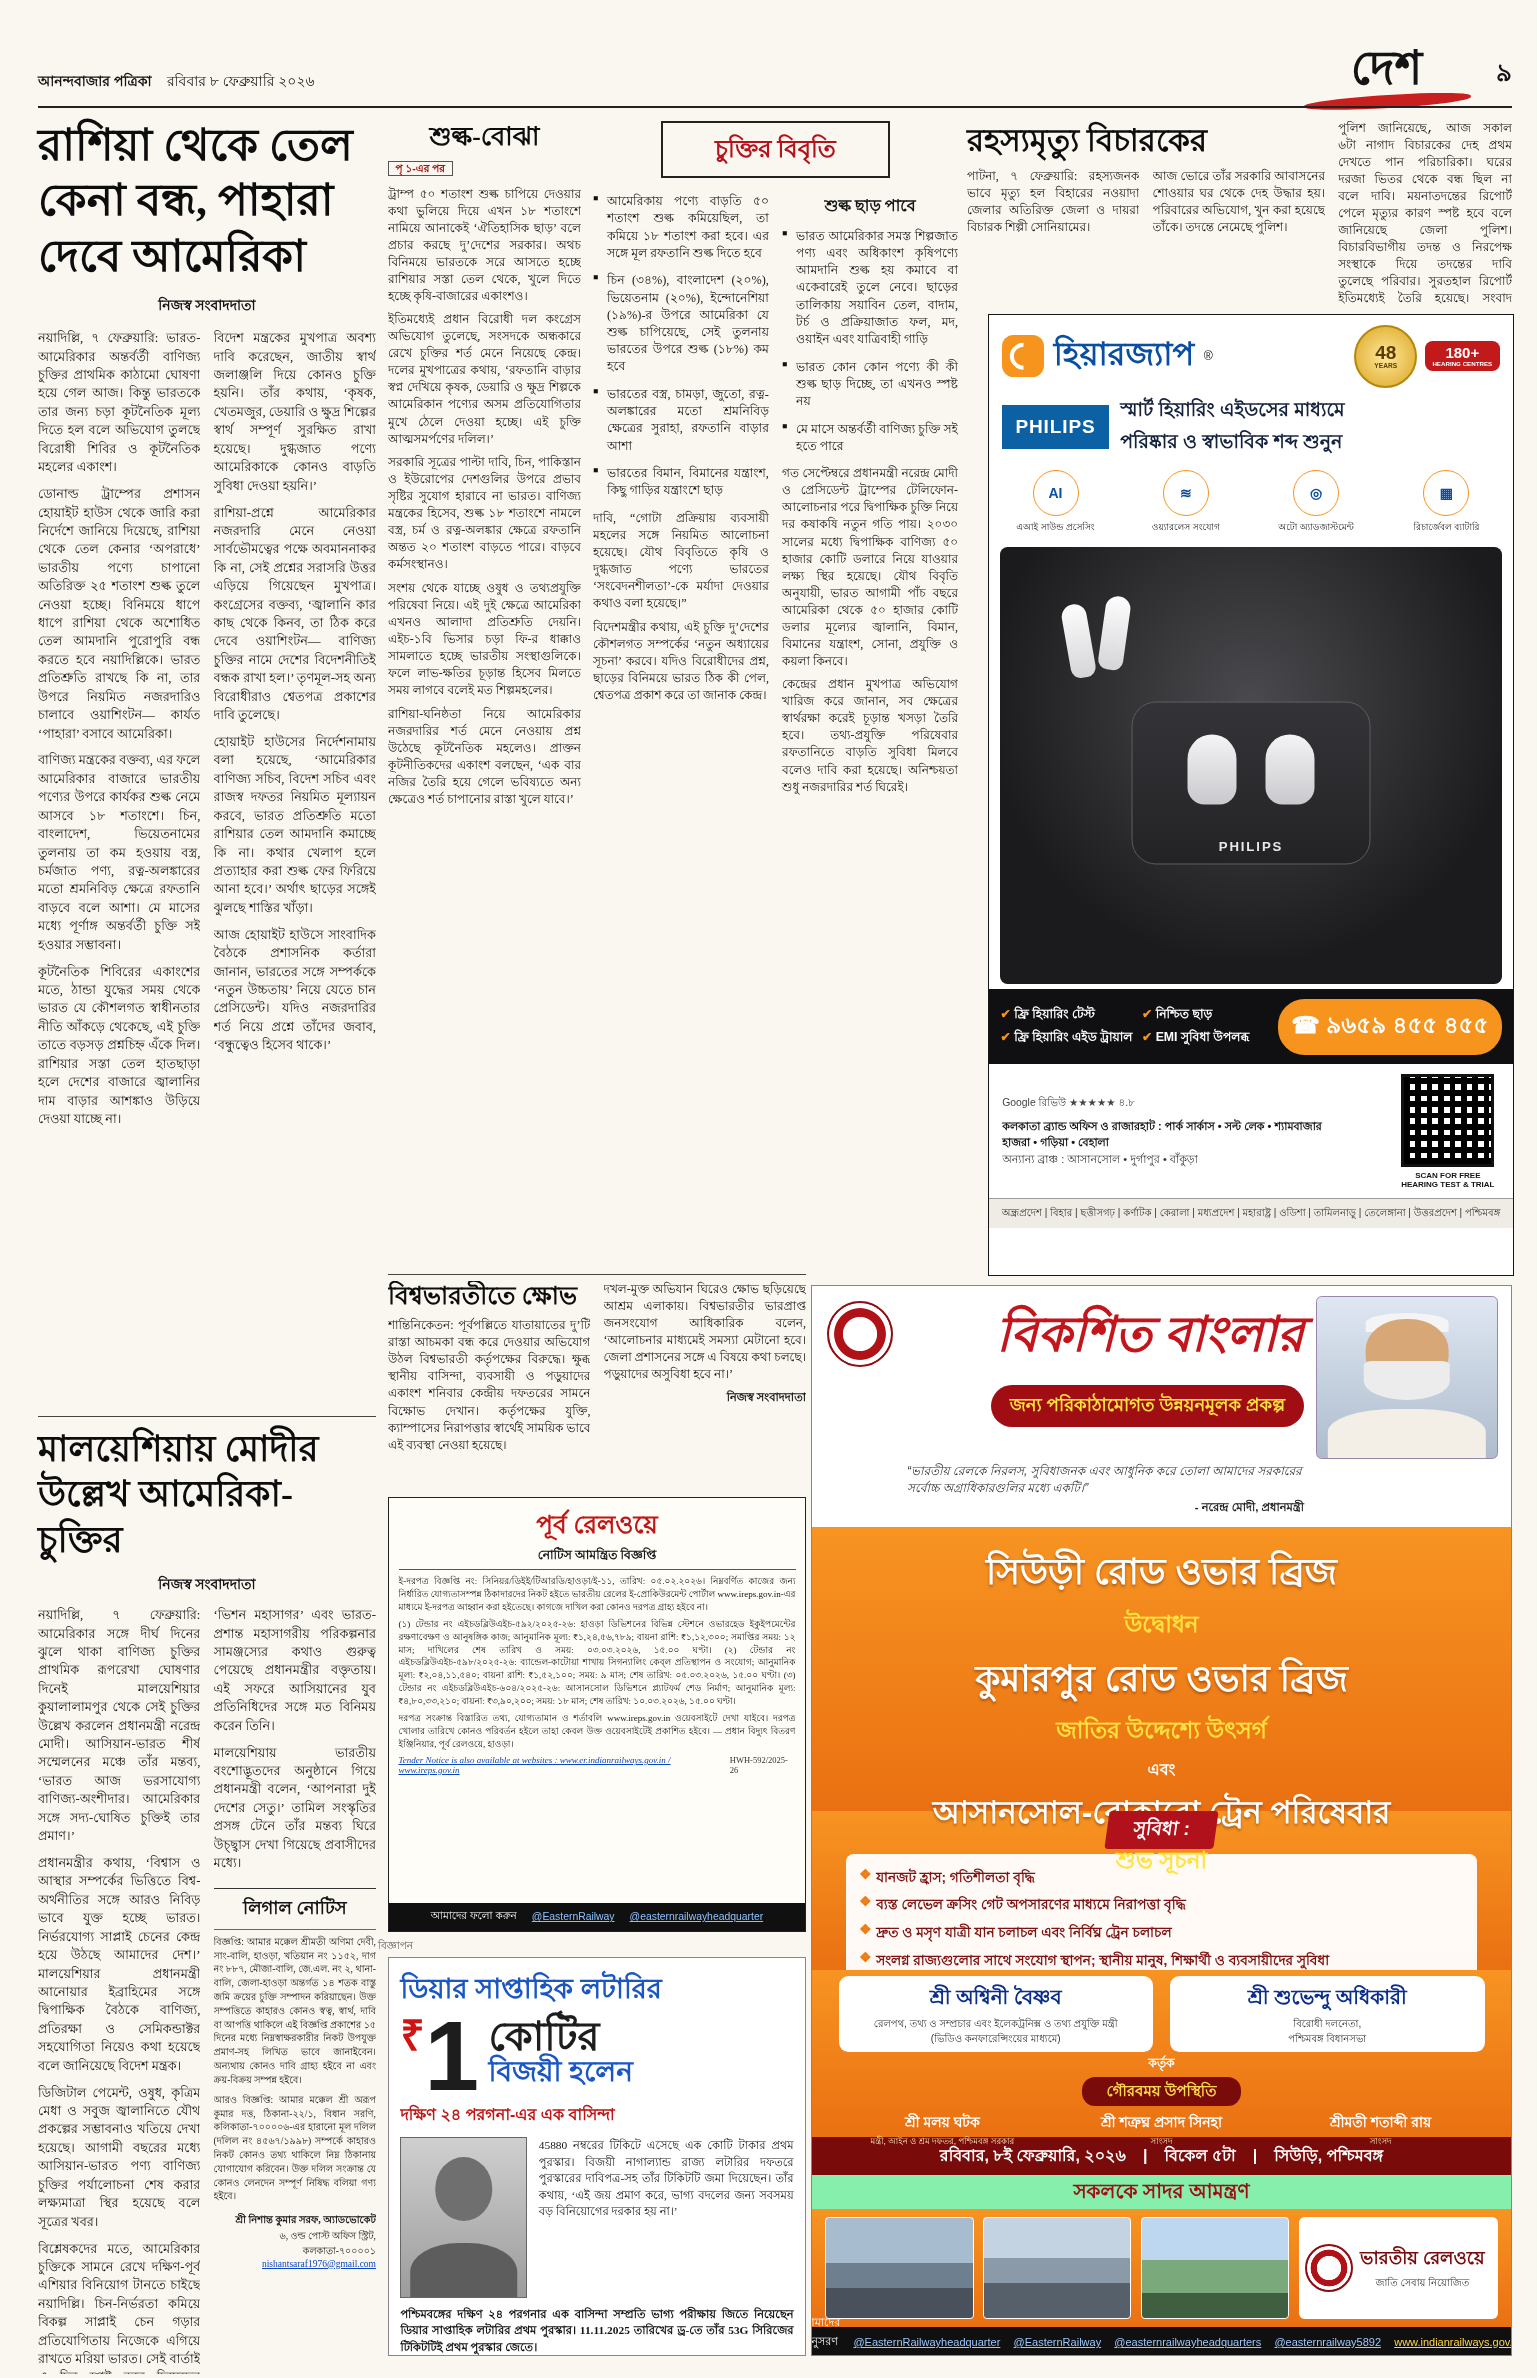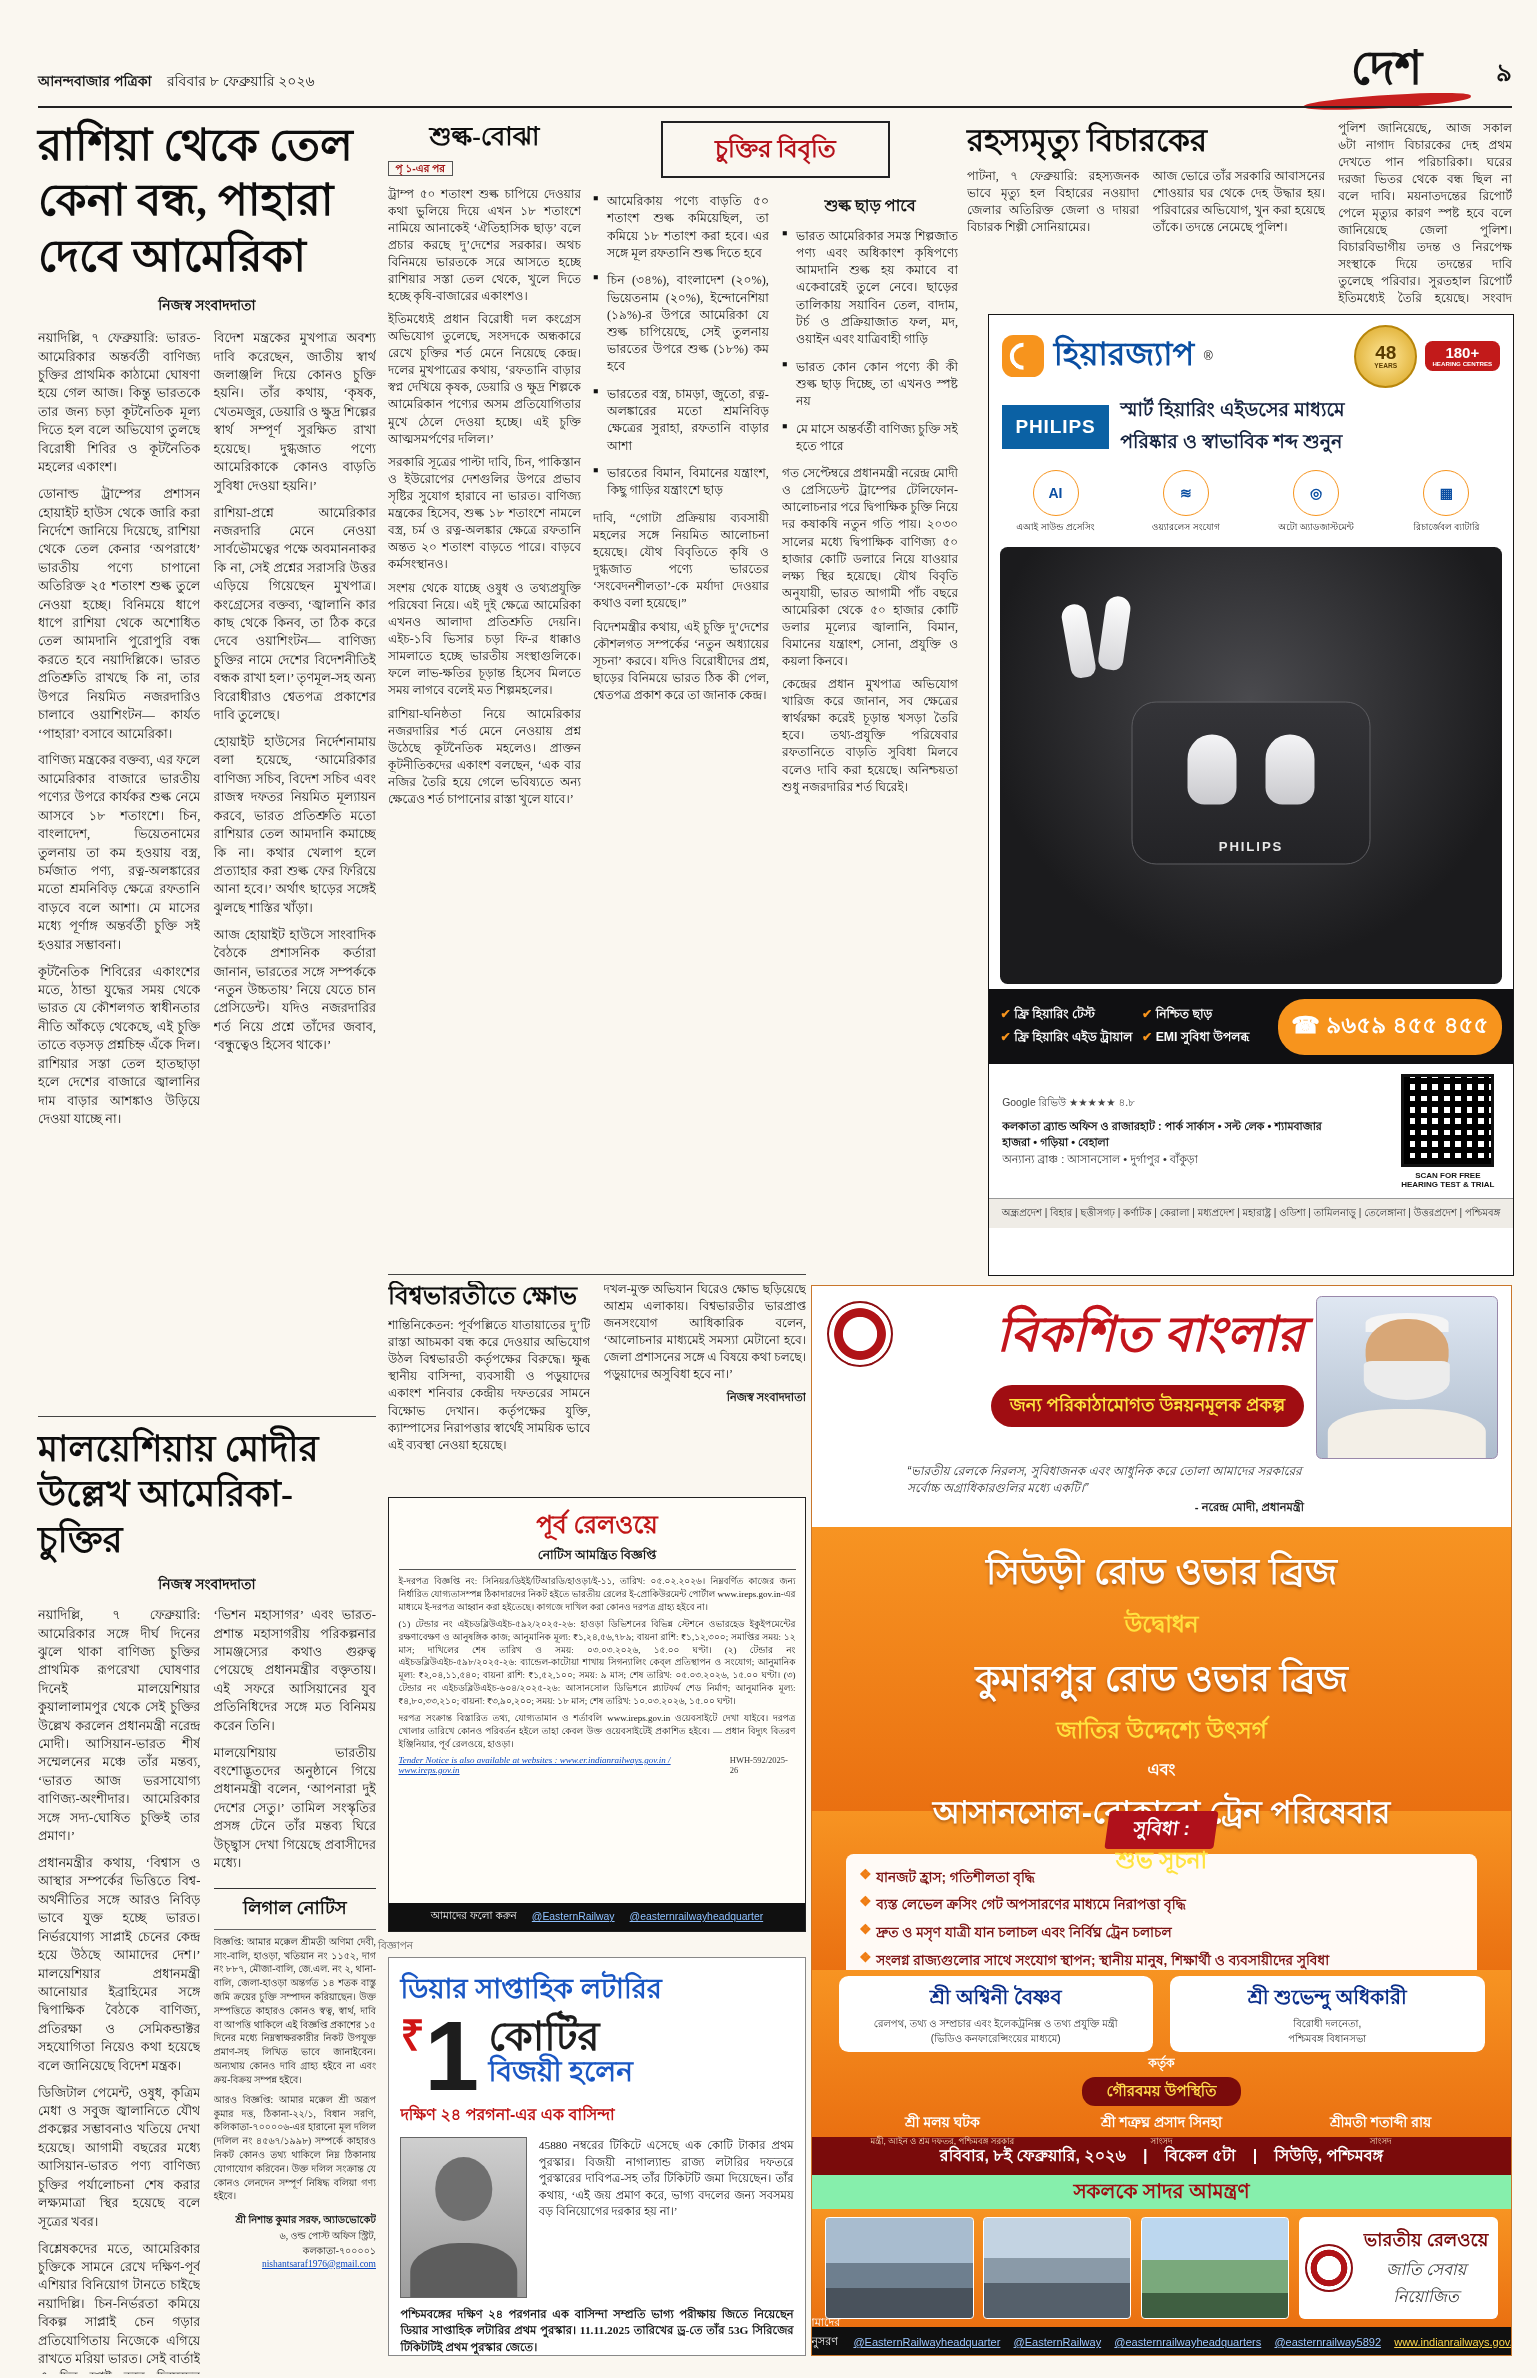--- a/index.html
+++ b/index.html
@@ -431,21 +431,21 @@
     <div style="height:34px;background:#86efac;color:#a00d12;font-weight:bold;font-size:20px;display:flex;align-items:center;justify-content:center;">সকলকে সাদর আমন্ত্রণ</div>
 
     <div class="ra-orange" style="height:118px;display:flex;gap:9.5px;padding:7.6px 13.2px;box-sizing:border-box;align-items:stretch;">
       <div class="photo ph1"></div>
       <div class="photo ph2"></div>
       <div class="photo ph3"></div>
       <div style="width:199px;background:#fff;border-radius:5.7px;display:flex;align-items:center;gap:7.6px;padding:5.7px;box-sizing:border-box;">
         <div class="crest" style="width:44px;height:44px;flex:none;"></div>
         <div>
           <div style="color:#7a0b0b;font-weight:bold;font-size:18px;">ভারতীয় রেলওয়ে</div>
-          <div style="font-size:16px;color:#333;font-style:italic;">জাতি সেবায় নিয়োজিত</div>
+          <div style="font-size:10px;color:#333;">জাতি সেবায় নিয়োজিত</div>
         </div>
       </div>
     </div>
 
     <div style="height:30px;background:#101010;color:#fff;display:flex;align-items:center;justify-content:center;gap:13.2px;font-size:11px;">
       <span>আমাদের অনুসরণ করুন</span>
       <span class="link" style="color:#9cc7ff;">@EasternRailwayheadquarter</span>
       <span class="link" style="color:#9cc7ff;">@EasternRailway</span>
       <span class="link" style="color:#9cc7ff;">@easternrailwayheadquarters</span>
       <span class="link" style="color:#9cc7ff;">@easternrailway5892</span>

